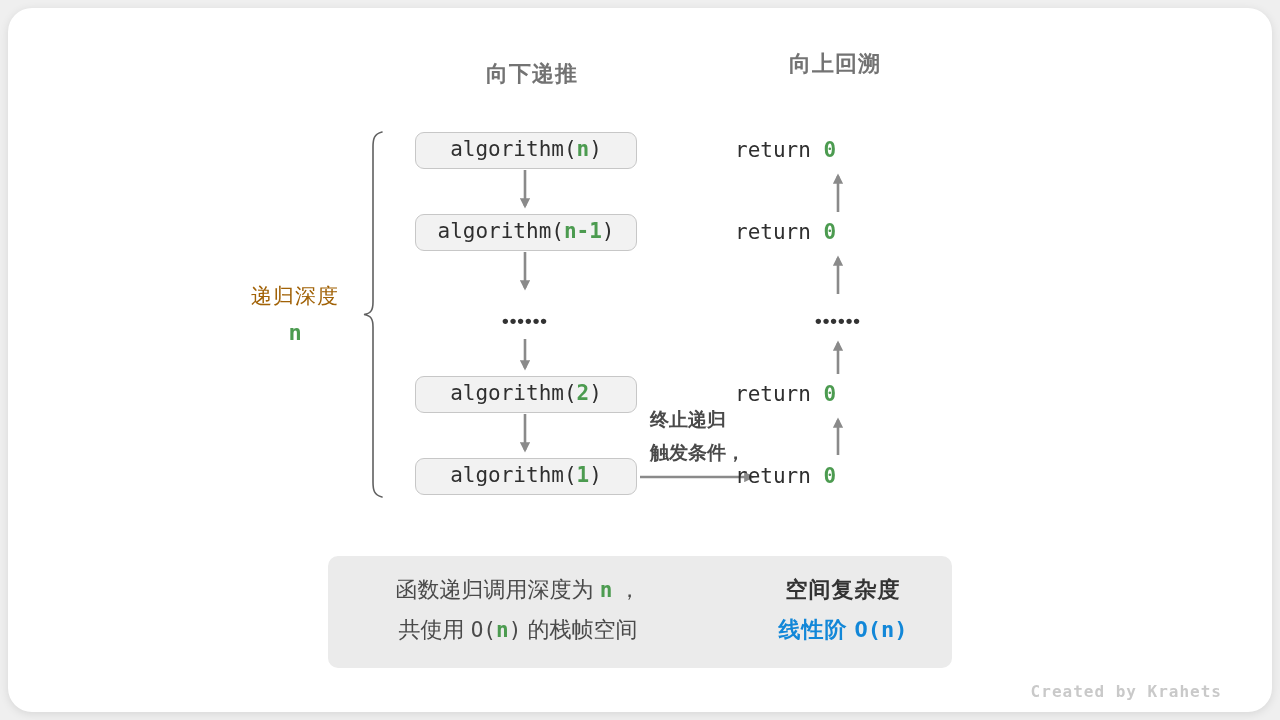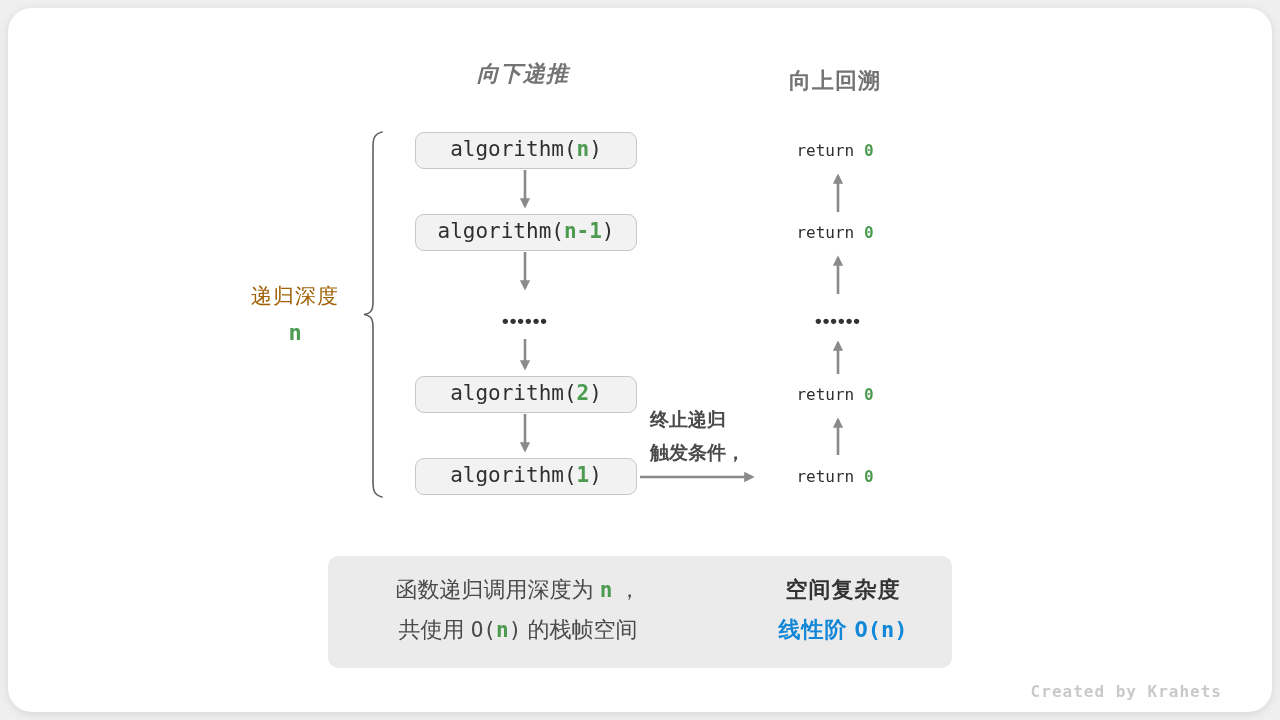--- a/index.html
+++ b/index.html
@@ -10,22 +10,22 @@
     background: #ffffff; border-radius: 24px;
     box-shadow: 0 2px 10px rgba(0,0,0,0.10);
   }
   .abs { position: absolute; }
   .overlay { position: absolute; left: 0; top: 0; width: 1264px; height: 704px; pointer-events: none; }
 
   .hdr {
     width: 200px; text-align: center;
     font-size: 22px; font-weight: bold; color: #737373; letter-spacing: 1px;
   }
-  .hdr-down { left: 415px; top: 51px; font-style: italic; }
-  .hdr-up   { left: 727px; top: 58px; }
+  .hdr-down { left: 424px; top: 51px; }
+  .hdr-up   { left: 727px; top: 41px; }
 
   .depth { left: 222px; top: 274px; width: 130px; text-align: center; }
   .depth-label { font-size: 21px; color: #a16207; letter-spacing: 1px; }
   .depth-n { margin-top: 10px; font-family: "DejaVu Sans Mono", monospace; font-size: 22px; font-weight: bold; color: #4c9b50; }
 
   .mono { font-family: "DejaVu Sans Mono", monospace; }
   .g { color: #4c9b50; font-weight: bold; }
 
   .cbox {
     left: 407px; width: 222px; height: 37px;
@@ -33,22 +33,22 @@
     text-align: center; line-height: 33px;
     font-family: "DejaVu Sans Mono", monospace; font-size: 21px; color: #2f2f2f;
     white-space: nowrap;
   }
   .dots {
     width: 120px; text-align: center;
     font-size: 19px; font-weight: bold; color: #333333; letter-spacing: 1px;
     font-family: "Liberation Sans", sans-serif;
   }
   .ret {
-    left: 727px; width: 200px; height: 37px; text-align: center; line-height: 37px;
-    font-family: "DejaVu Sans Mono", monospace; font-size: 16px; color: #2f2f2f;
+    left: 727px; width: 200px; height: 37px; text-align: left; line-height: 37px;
+    font-family: "DejaVu Sans Mono", monospace; font-size: 21px; color: #2f2f2f;
     white-space: nowrap;
   }
   .annot {
     left: 642px; top: 395px; width: 120px;
     font-size: 19px; font-weight: bold; color: #4a4a4a; line-height: 33px;
     white-space: nowrap;
   }
 
   .summary {
     left: 320px; top: 548px; width: 624px; height: 112px;

